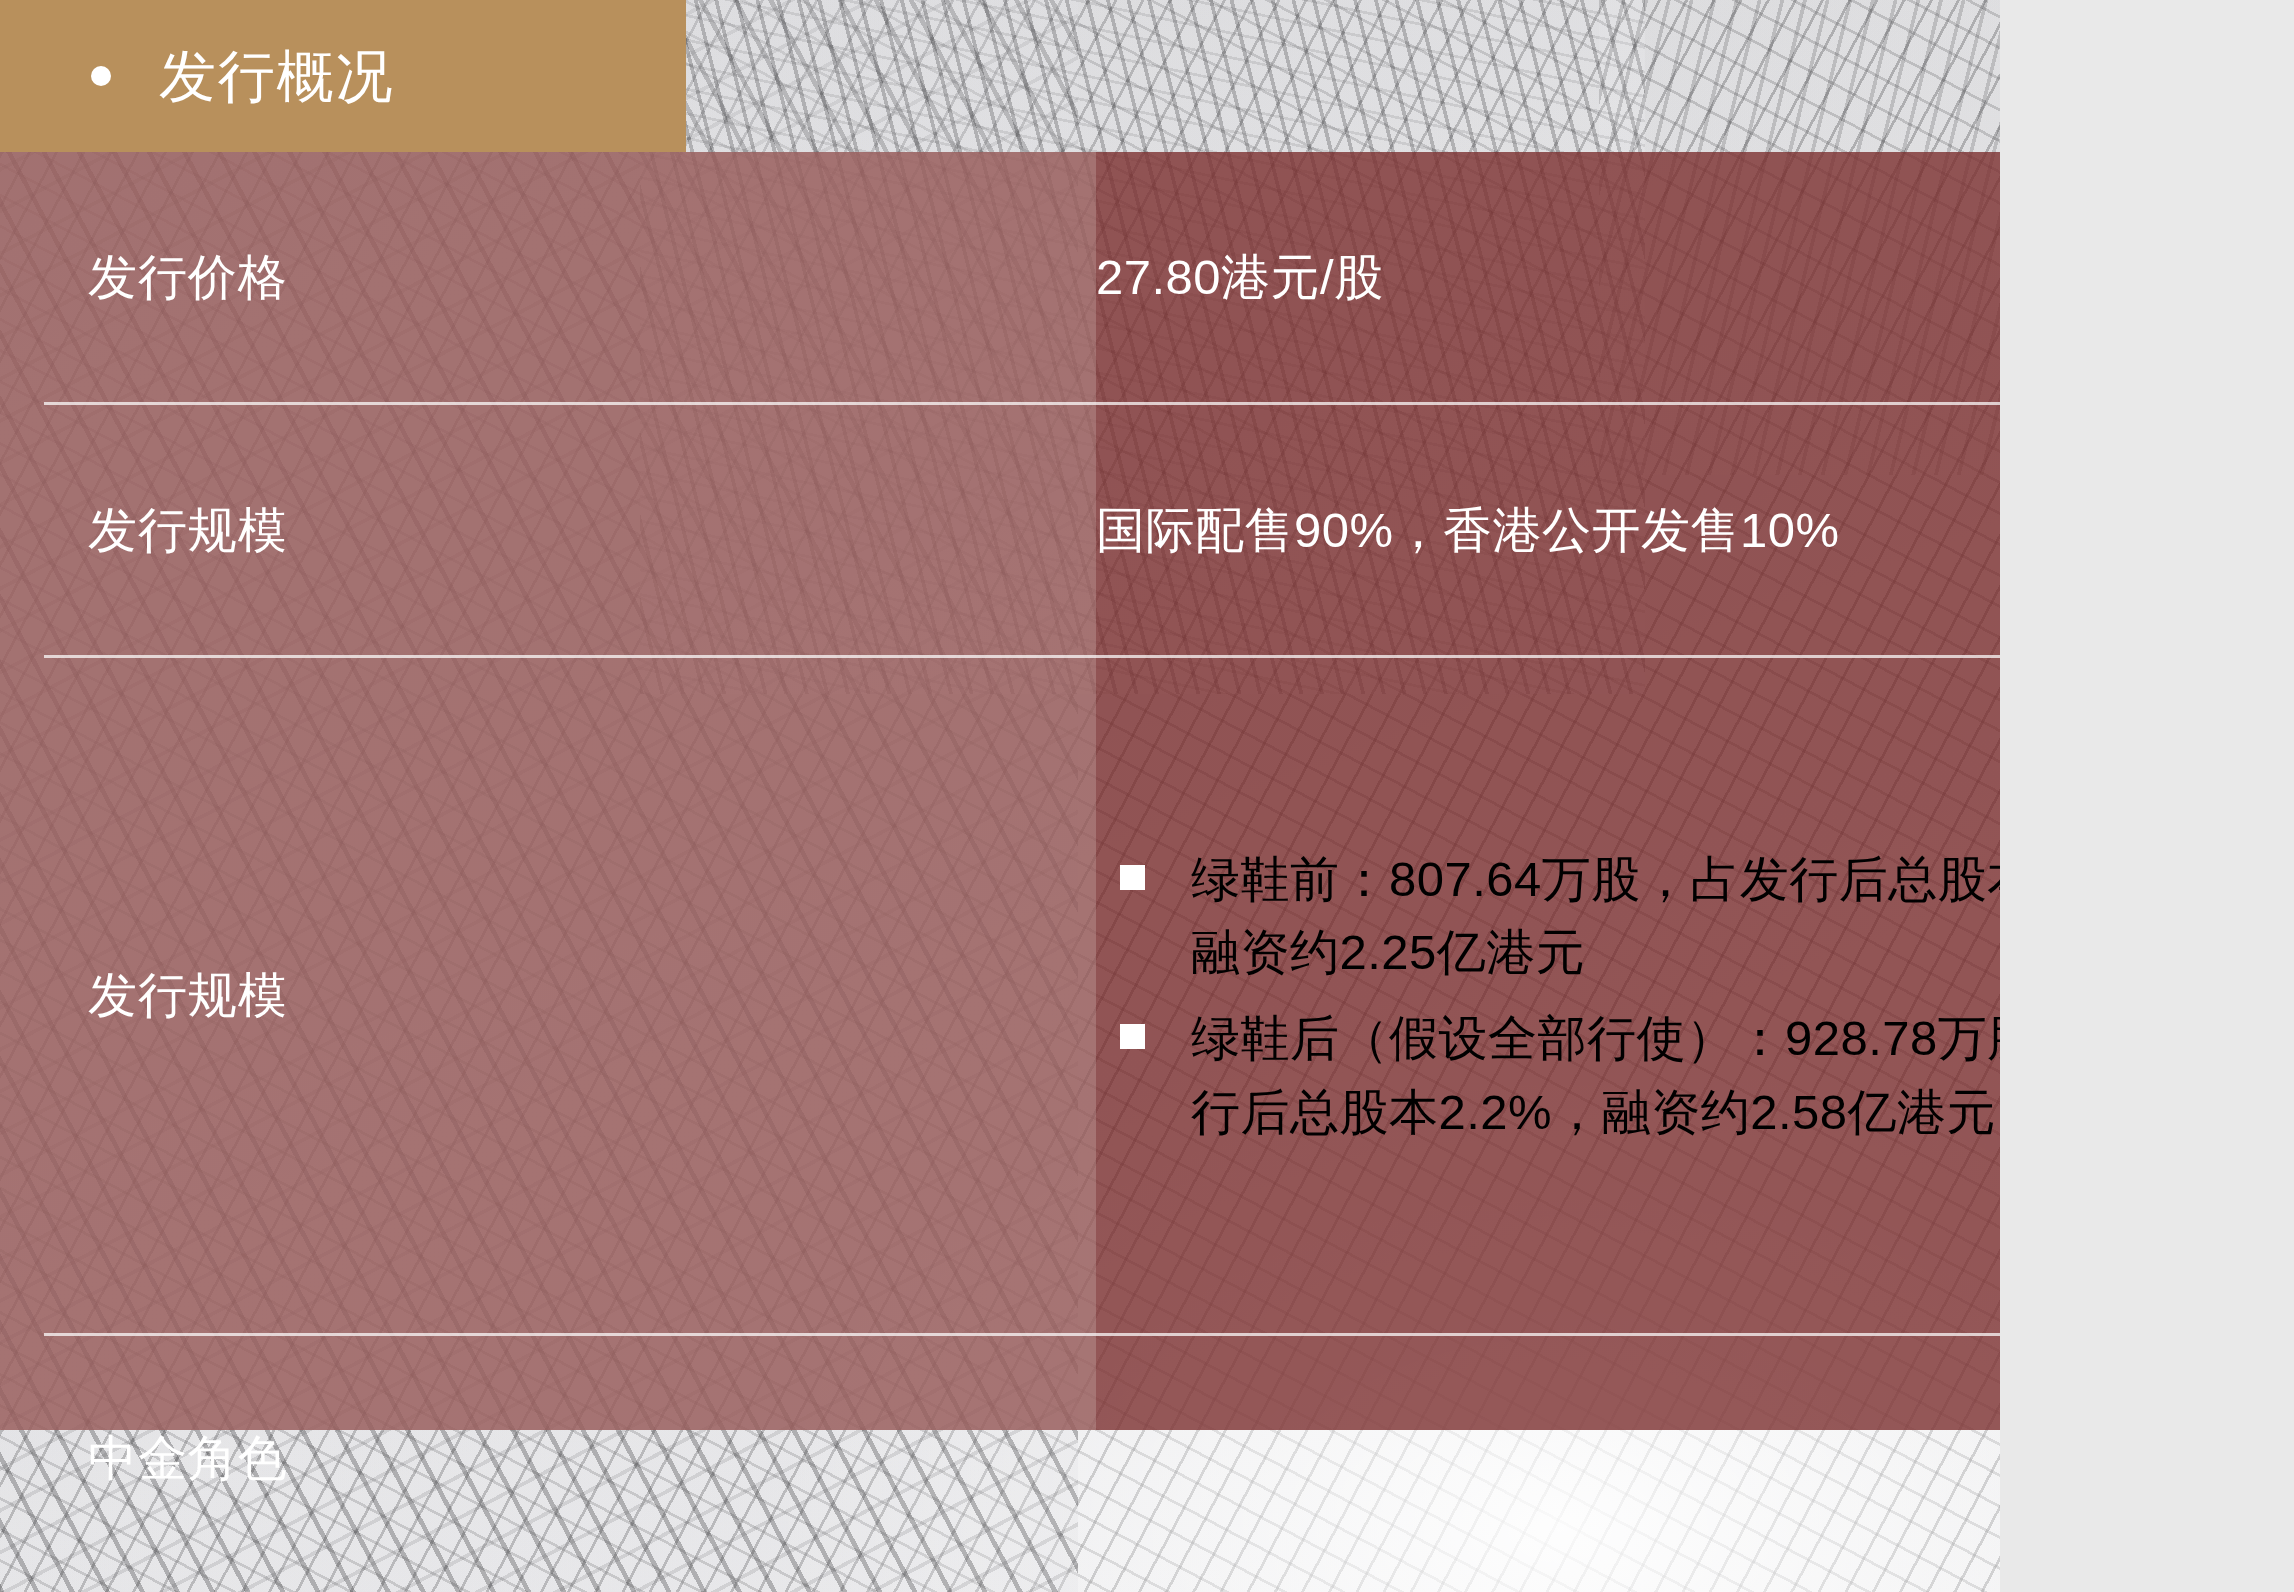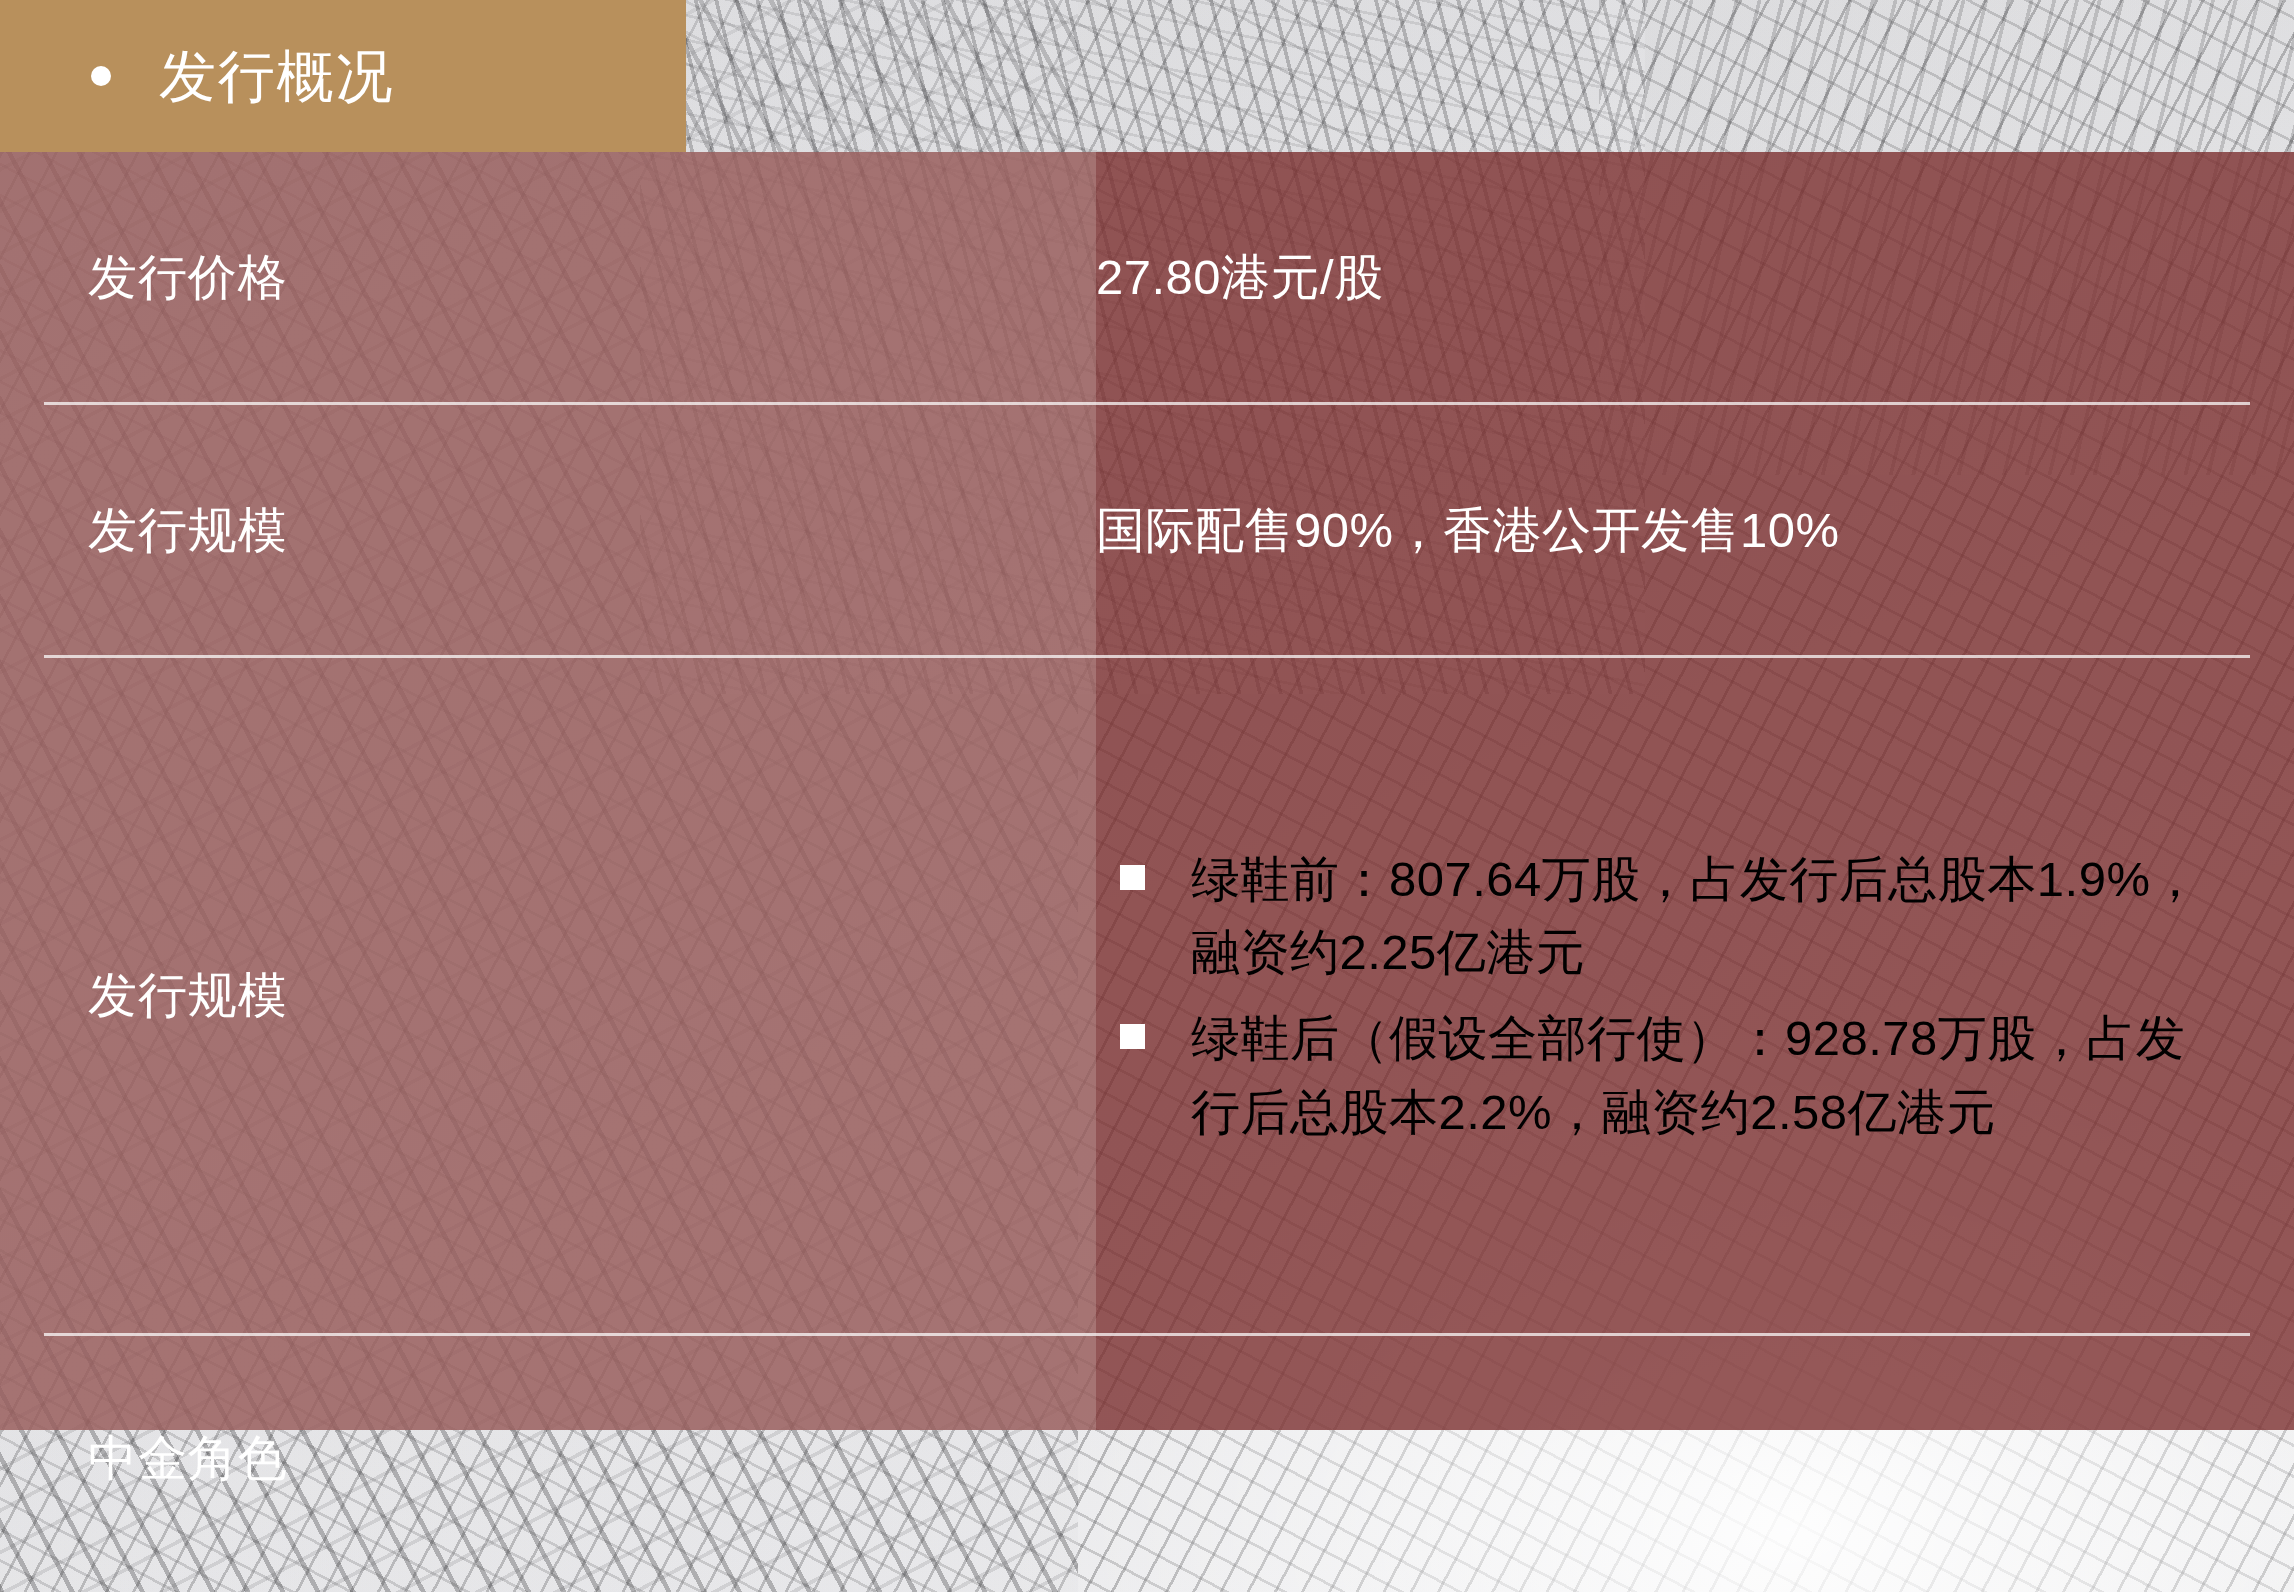--- a/index.html
+++ b/index.html
@@ -6,21 +6,21 @@
   body{
     width:2294px;height:1593px;
     background:#e9e9e9;
     font-family:"Liberation Sans","DejaVu Sans",sans-serif;
     overflow:hidden;
   }
 
   
   .slide{
     position:relative;
-    width:2294px;height:1593px;
+    width:2000px;height:1593px;
     overflow:hidden;
     background:#ececec;
   }
 
   
   .photo{
     position:absolute;inset:0;
     background:
       
       radial-gradient(ellipse 1279px 822px at 78% 96%, rgba(255,255,255,.92) 0%, rgba(255,255,255,0) 62%),

